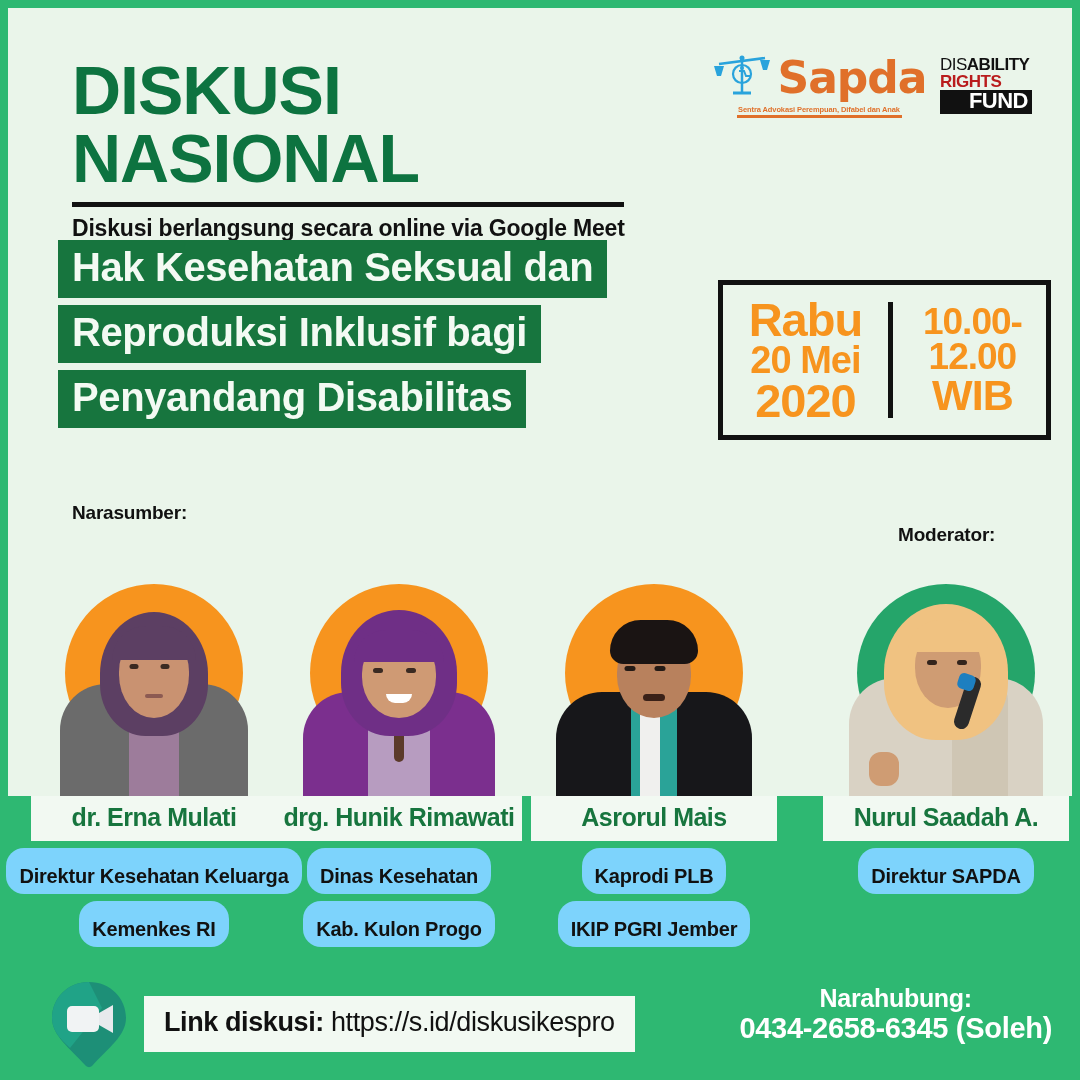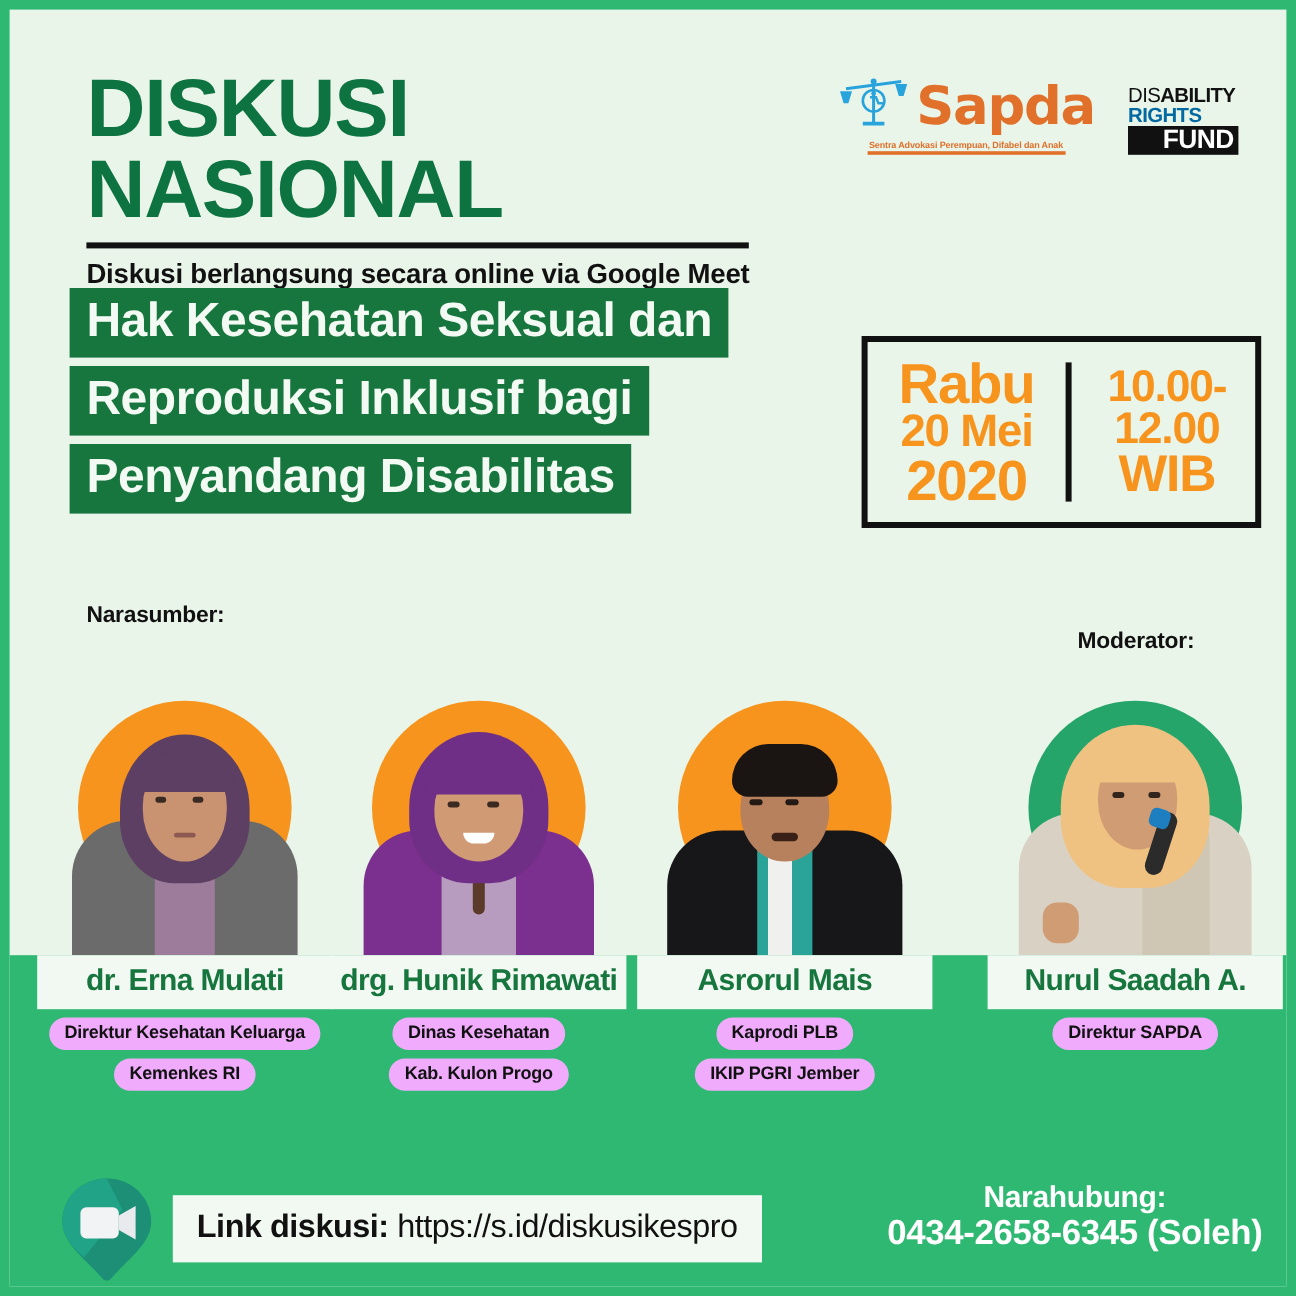--- a/index.html
+++ b/index.html
@@ -20,36 +20,36 @@
   .title-block{position:absolute;left:64px;top:48px;width:620px;}
   .main-title{
     font-size:68px;font-weight:bold;color:#0d7340;
     letter-spacing:-1px;line-height:1.0;margin:0;
     font-family:"Liberation Sans", sans-serif;
   }
   .title-rule{height:5px;background:#111;margin:10px 0 8px 0;width:552px;}
   .subtitle{font-size:23px;font-weight:bold;color:#111;margin:0;letter-spacing:-0.2px;}
 
   
-  .logos{position:absolute;right:40px;top:54px;display:flex;align-items:flex-end;gap:40px;}
+  .logos{position:absolute;right:40px;top:44px;display:flex;align-items:center;gap:26px;}
   .sapda{display:flex;flex-direction:column;align-items:center;width:190px;}
   .sapda-row{display:flex;align-items:center;gap:4px;}
   .sapda-word{
     font-size:44px;font-weight:bold;color:#E0702A;
     font-family:"DejaVu Sans", sans-serif;line-height:1;letter-spacing:-1px;
   }
   .sapda-tag{
     font-size:7.5px;color:#E0702A;font-weight:bold;margin-top:1px;
     border-bottom:3px solid #E0702A;padding-bottom:1px;width:165px;text-align:center;
     letter-spacing:-0.1px;
   }
   .drf{width:92px;line-height:1.0;}
   .drf .l1{font-size:17px;font-weight:bold;color:#111;letter-spacing:-0.5px;}
   .drf .l1 .thin{font-weight:normal;}
-  .drf .l2{font-size:17px;font-weight:bold;color:#0369a1;letter-spacing:-0.5px;}
+  .drf .l2{font-size:17px;font-weight:bold;color:#b91c1c;letter-spacing:-0.5px;}
   .drf .l3{background:#111;color:#fff;font-size:22px;font-weight:bold;text-align:right;
            padding:0 4px 2px 10px;letter-spacing:-0.5px;}
 
   
   .banners{position:absolute;left:50px;top:232px;}
   .banner{
     background:#17753E;color:#f3faf3;font-weight:bold;font-size:40px;
     padding:7px 14px 11px 14px;display:inline-block;margin-bottom:7px;
     letter-spacing:-0.4px;line-height:1;
   }
@@ -97,22 +97,22 @@
   .p-face{position:absolute;left:50%;transform:translateX(-50%);background:#C99271;border-radius:46% 46% 50% 50%;}
   .p-inner{position:absolute;left:50%;transform:translateX(-50%);}
 
   .name-box{
     background:#f2f9f2;color:#17753E;font-size:25px;font-weight:bold;
     text-align:center;padding:7px 6px 9px 6px;letter-spacing:-0.5px;white-space:nowrap;
     position:relative;z-index:3;
   }
   .roles{margin-top:7px;display:flex;flex-direction:column;align-items:center;gap:7px;position:relative;z-index:3;}
   .role{
-    background:#f0abfc;color:#111;font-size:15px;font-weight:bold;
-    border-radius:18px;padding:4px 13px 6px 13px;white-space:nowrap;letter-spacing:-0.2px;
+    background:#7dd3fc;color:#111;font-size:20px;font-weight:bold;
+    border-radius:18px;padding:17px 13px 6px 13px;white-space:nowrap;letter-spacing:-0.2px;
   }
 
   
   .meet-icon{position:absolute;left:42px;top:972px;width:78px;height:88px;}
   .link-box{
     position:absolute;left:136px;top:988px;background:#f2f9f2;
     padding:11px 20px 14px 20px;font-size:27px;color:#111;letter-spacing:-0.4px;white-space:nowrap;
   }
   .link-box b{font-weight:bold;}
   .contact{

